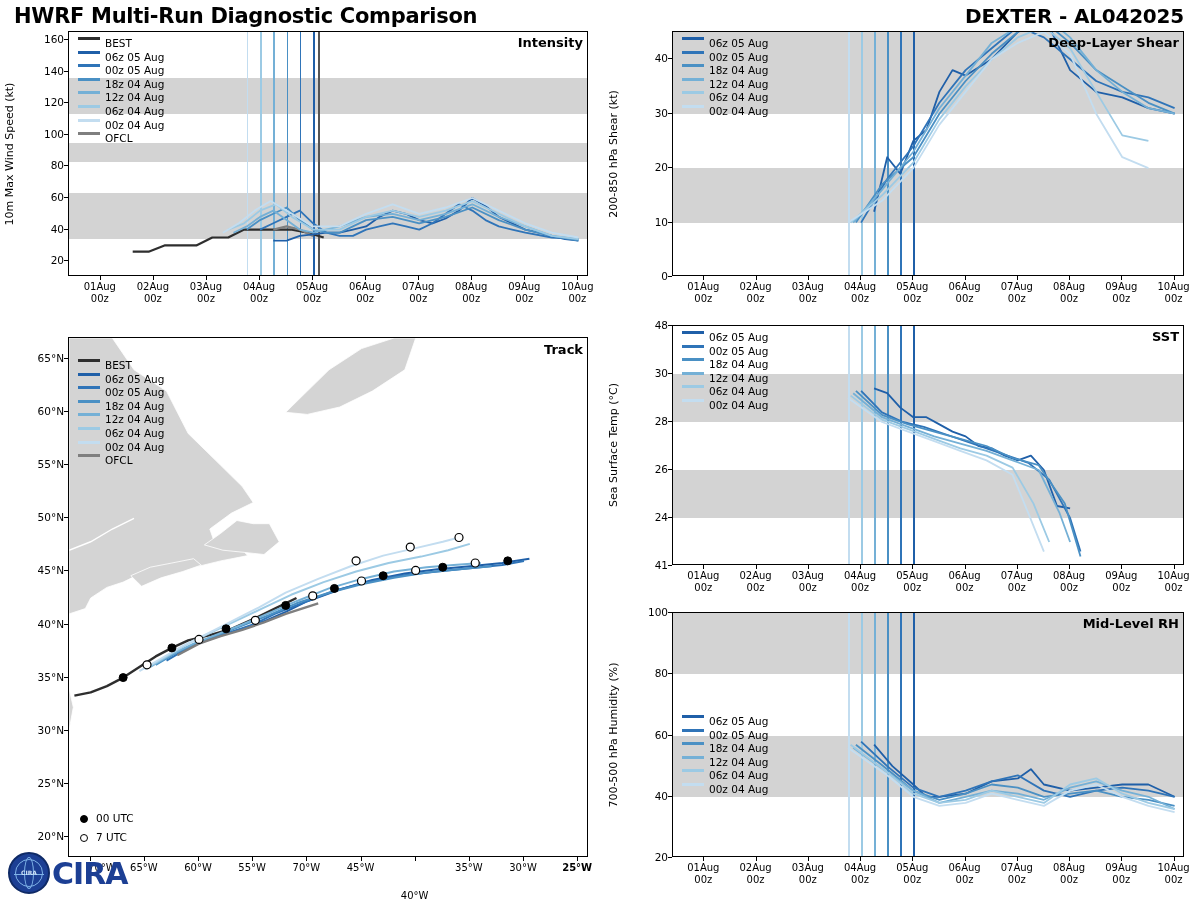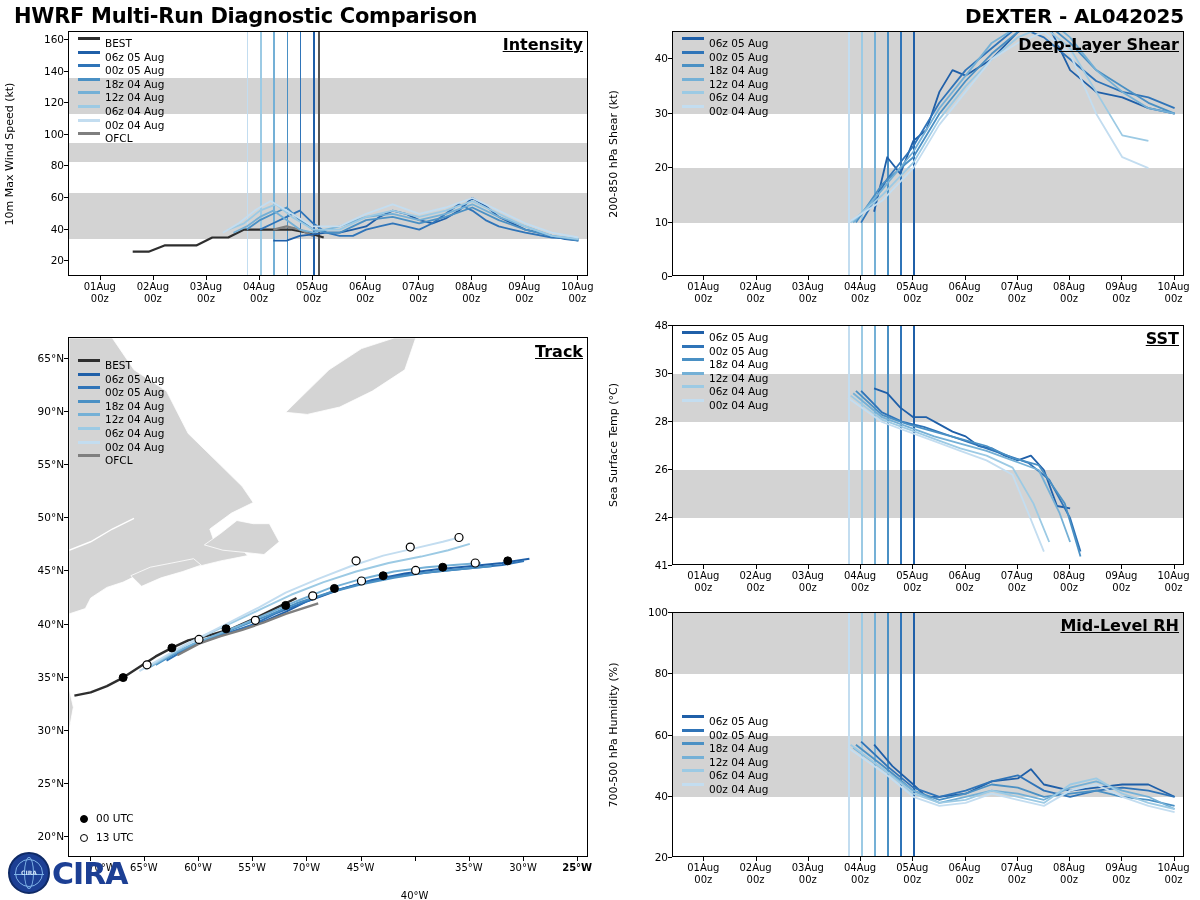--- a/index.html
+++ b/index.html
@@ -19,23 +19,22 @@
   }
   .title-right {
     position:absolute; right:16px; top:4px;
     font-size:20px; font-weight:bold; letter-spacing:-0.2px;
   }
   .plotbox {
     position:absolute; border:1px solid #000; background:#fff; overflow:hidden;
   }
   .band { position:absolute; left:0; right:0; background:#d3d3d3; }
   .panel-label {
-    position:absolute; right:5px; top:3px; font-size:16px; font-weight:bold;
+    position:absolute; right:5px; top:3px; font-size:13px; font-weight:bold;
     z-index:30;
-    text-decoration:underline;
   }
   .ylabel {
     position:absolute; font-size:11px; transform-origin:0 0;
     white-space:nowrap;
   }
   .ytick {
     position:absolute; font-size:10.5px; text-align:right; right:0;
     transform:translateY(-50%);
   }
   .xtick {
@@ -457,21 +456,21 @@
     <div class="ytick" style="top: 676.592px; left: 24px; width: 40px;">35°N</div>
     <div class="tickmark" style="left: 64px; top: 676.592px; width: 4px; height: 1px;"></div>
     <div class="ytick" style="top: 623.531px; left: 24px; width: 40px;">40°N</div>
     <div class="tickmark" style="left: 64px; top: 623.531px; width: 4px; height: 1px;"></div>
     <div class="ytick" style="top: 570.469px; left: 24px; width: 40px;">45°N</div>
     <div class="tickmark" style="left: 64px; top: 570.469px; width: 4px; height: 1px;"></div>
     <div class="ytick" style="top: 517.408px; left: 24px; width: 40px;">50°N</div>
     <div class="tickmark" style="left: 64px; top: 517.408px; width: 4px; height: 1px;"></div>
     <div class="ytick" style="top: 464.347px; left: 24px; width: 40px;">55°N</div>
     <div class="tickmark" style="left: 64px; top: 464.347px; width: 4px; height: 1px;"></div>
-    <div class="ytick" style="top: 411.286px; left: 24px; width: 40px;">90°N</div>
+    <div class="ytick" style="top: 411.286px; left: 24px; width: 40px;">60°N</div>
     <div class="tickmark" style="left: 64px; top: 411.286px; width: 4px; height: 1px;"></div>
     <div class="ytick" style="top: 358.224px; left: 24px; width: 40px;">65°N</div>
     <div class="tickmark" style="left: 64px; top: 358.224px; width: 4px; height: 1px;"></div>
     <div class="xtick" style="left: 89.6667px; top: 862px; width: 52px; text-align: right;">70°W</div>
     <div class="tickmark" style="left: 89.6667px; top: 857px; width: 1px; height: 4px;"></div>
     <div class="xtick" style="left: 143.833px; top: 862px; width: 52px;">65°W</div>
     <div class="tickmark" style="left: 143.833px; top: 857px; width: 1px; height: 4px;"></div>
     <div class="xtick" style="left: 198px; top: 862px; width: 52px;">60°W</div>
     <div class="tickmark" style="left: 198px; top: 857px; width: 1px; height: 4px;"></div>
     <div class="xtick" style="left: 252.167px; top: 862px; width: 52px;">55°W</div>
@@ -483,21 +482,21 @@
     <div class="xtick" style="left: 414.667px; top: 862px; width: 52px; margin-top: 28px;">40°W</div>
     <div class="tickmark" style="left: 414.667px; top: 857px; width: 1px; height: 4px;"></div>
     <div class="xtick" style="left: 468.833px; top: 862px; width: 52px;">35°W</div>
     <div class="tickmark" style="left: 468.833px; top: 857px; width: 1px; height: 4px;"></div>
     <div class="xtick" style="left: 523px; top: 862px; width: 52px;">30°W</div>
     <div class="tickmark" style="left: 523px; top: 857px; width: 1px; height: 4px;"></div>
     <div class="xtick" style="left: 577.167px; top: 862px; width: 52px; font-weight: bold;">25°W</div>
     <div class="tickmark" style="left: 577.167px; top: 857px; width: 1px; height: 4px;"></div>
     <div class="panel-label" style="left: 428px; width: 155px; text-align: right; top: 342px; right: auto;">Track</div>
     <div class="map-key" style="left: 80px; top: 812px;"><span class="dotfill"></span><span style="margin-left: 8px;">00 UTC</span></div>
-    <div class="map-key" style="left: 80px; top: 831px;"><span class="dotopen"></span><span style="margin-left: 8px;">13 UTC</span></div>
+    <div class="map-key" style="left: 80px; top: 831px;"><span class="dotopen"></span><span style="margin-left: 8px;">7 UTC</span></div>
     <div class="legend" style="left: 78px; top: 359px;">
       <div class="row">
         <span class="swatch" style="background: rgb(46, 46, 46);"></span>
         <span>BEST</span>
       </div>
       <div class="row">
         <span class="swatch" style="background: rgb(31, 95, 168);"></span>
         <span>06z 05 Aug</span>
       </div>
       <div class="row">

